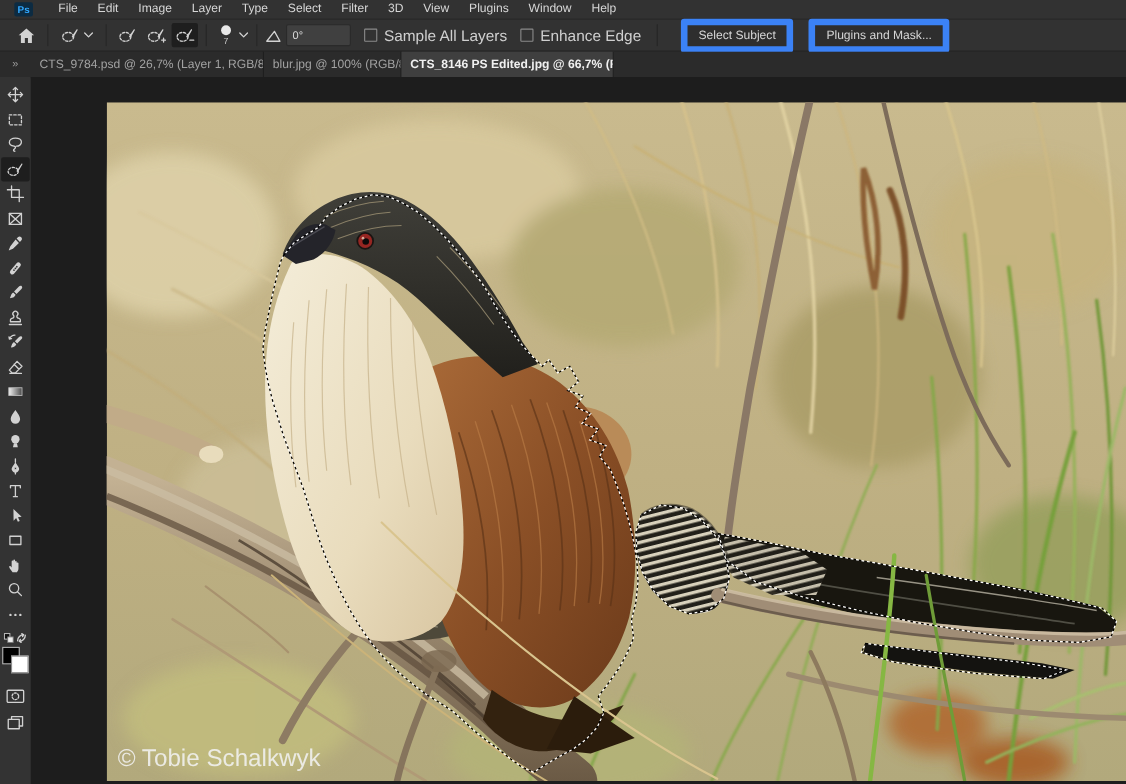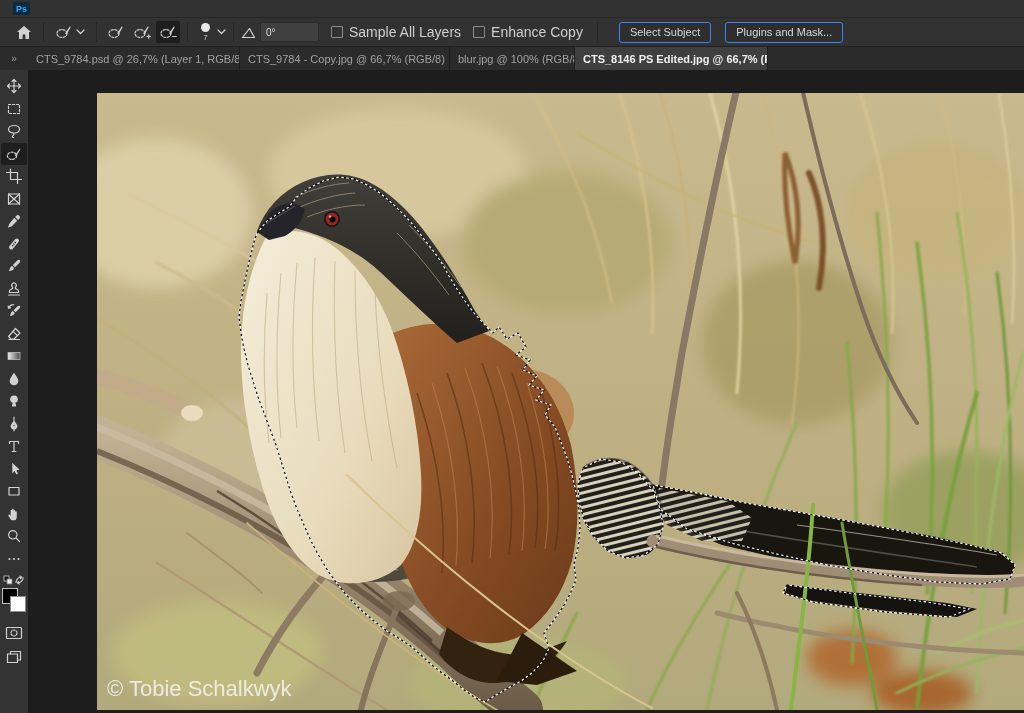--- a/index.html
+++ b/index.html
@@ -23,21 +23,21 @@
   .mode-btn.selected{background:#1e1e1e;}
   .chev{margin-left:3px;}
   .brushsize{display:flex;flex-direction:column;align-items:center;margin-left:6px;line-height:1;}
   .brushsize .dot{width:9px;height:9px;background:#e8e8e8;border-radius:50%;}
   .brushsize .num{color:#c9c9c9;font-size:8px;margin-top:2px;}
   .angle-field{width:52px;height:18px;background:#404040;border:1px solid #2a2a2a;border-radius:2px;
                color:#d8d8d8;font-size:10px;display:flex;align-items:center;padding-left:5px;margin-left:4px;}
   .checkbox-wrap{display:flex;align-items:center;margin-left:12px;}
   .checkbox{width:10px;height:10px;border:1px solid #8a8a8a;border-radius:1px;background:transparent;margin-right:6px;}
   .checkbox-label{color:#cfcfcf;font-size:14px;}
-  .ps-button{height:19px;background:#2e2e2e;border:1px solid #3b82f6;border-radius:3px;
+  .ps-button{height:19px;background:#2e2e2e;border:6px solid #3b82f6;border-radius:3px;
              color:#d6d6d6;font-size:11px;display:flex;align-items:center;padding:0 10px;margin-left:14px;}
   
   .tabbar{position:absolute;left:0;top:47px;width:1024px;height:23px;background:#2b2b2b;
           display:flex;align-items:stretch;border-bottom:1px solid #1c1c1c;}
   .tab-overflow{width:28px;display:flex;align-items:center;justify-content:center;
                 color:#9a9a9a;font-size:10px;}
   .tab{display:flex;align-items:center;padding:0 8px;border-right:1px solid #1e1e1e;
        overflow:hidden;white-space:nowrap;flex:0 0 auto;box-sizing:border-box;}
   .tab-label{color:#a2a2a2;font-size:11px;flex:0 0 auto;}
   .tab-close{color:#8a8a8a;font-size:12px;margin-left:8px;flex:0 0 auto;}
@@ -62,20 +62,34 @@
   .icon-stroke{stroke:#d2d2d2;fill:none;stroke-width:1.2;stroke-linecap:round;stroke-linejoin:round;}
   .icon-fill{fill:#d2d2d2;stroke:none;}
 </style>
 </head>
 <body>
 
 <div class="app">
 
   <div class="menubar">
     <div class="ps-logo">Ps</div>
+    <div id="menu-items" style="display:flex;">
+        <span class="menu-item">File</span>
+        <span class="menu-item">Edit</span>
+        <span class="menu-item">Image</span>
+        <span class="menu-item">Layer</span>
+        <span class="menu-item">Type</span>
+        <span class="menu-item">Select</span>
+        <span class="menu-item">Filter</span>
+        <span class="menu-item">3D</span>
+        <span class="menu-item">View</span>
+        <span class="menu-item">Plugins</span>
+        <span class="menu-item">Window</span>
+        <span class="menu-item">Help</span>
+      </div>
   </div>
 
   <div class="optionsbar">
     <div class="opt-icon" style="margin-left:12px;">
       <svg width="16" height="15" viewBox="0 0 16 15">
         <path class="icon-fill" d="M8 1L1 7h2v7h3.6v-4.4h2.8V14H13V7h2z"></path>
       </svg>
     </div>
     <div class="sep"></div>
     <div class="opt-icon">
@@ -122,35 +136,32 @@
     <svg width="15" height="13" viewBox="0 0 15 13">
       <path class="icon-stroke" d="M1.5 11.5h12L8.5 2.5z" fill="none"></path>
     </svg>
     <div class="angle-field">0°</div>
     <div class="checkbox-wrap">
       <div class="checkbox"></div>
       <span class="checkbox-label">Sample All Layers</span>
     </div>
     <div class="checkbox-wrap">
       <div class="checkbox"></div>
-      <span class="checkbox-label">Enhance Copy</span>
+      <span class="checkbox-label">Enhance Edge</span>
     </div>
     <div class="sep" style="margin-left:14px;"></div>
     <div class="ps-button">Select Subject</div>
     <div class="ps-button">Plugins and Mask...</div>
   </div>
 
   <div class="tabbar">
     <div class="tab-overflow">»</div>
     <div id="tabs" style="display:flex;">
         <div class="tab" style="width: 212px;">
           <span class="tab-label">CTS_9784.psd @ 26,7% (Layer 1, RGB/8)</span>
-        </div>
-        <div class="tab" style="width: 210px;">
-          <span class="tab-label">CTS_9784 - Copy.jpg @ 66,7% (RGB/8)</span>
         </div>
         <div class="tab" style="width: 125px;">
           <span class="tab-label">blur.jpg @ 100% (RGB/8#)</span>
         </div>
         <div class="tab active" style="width: 193px;">
           <span class="tab-label">CTS_8146 PS Edited.jpg @ 66,7% (RGB/8</span>
         </div>
       </div>
   </div>
 

